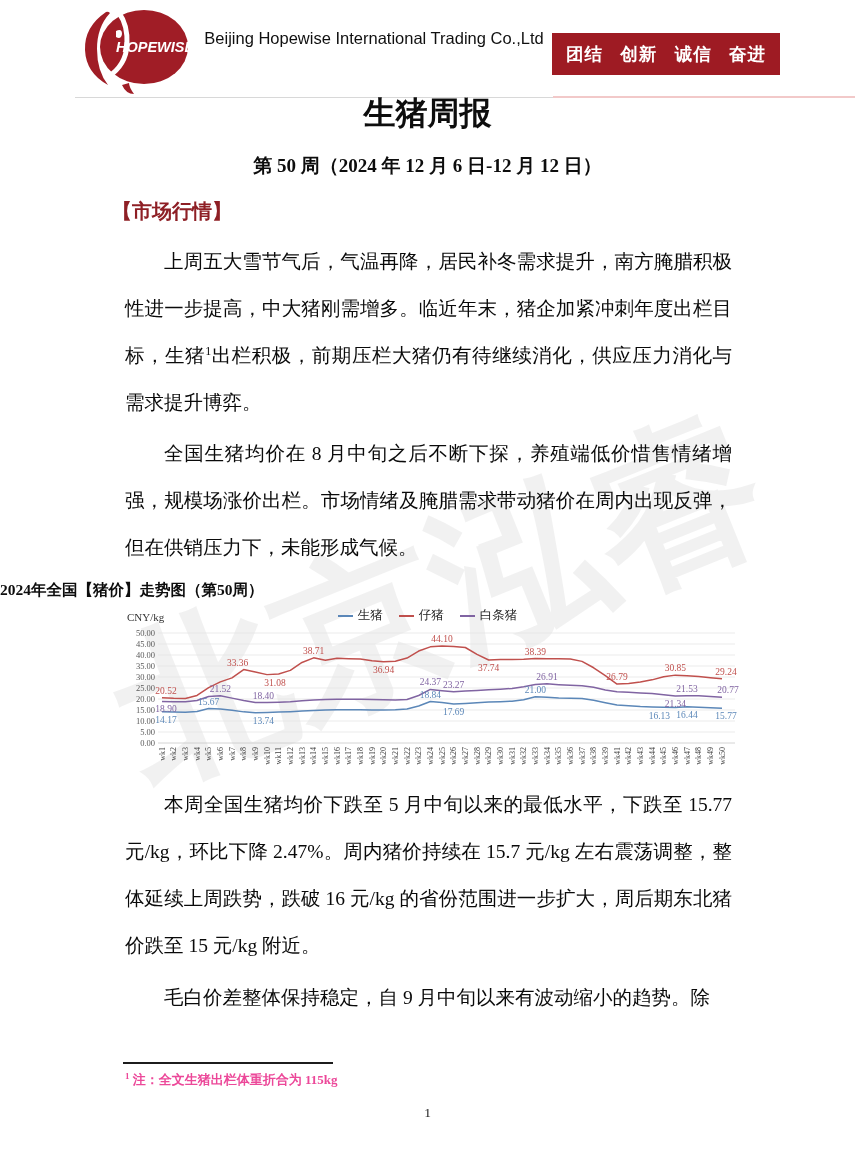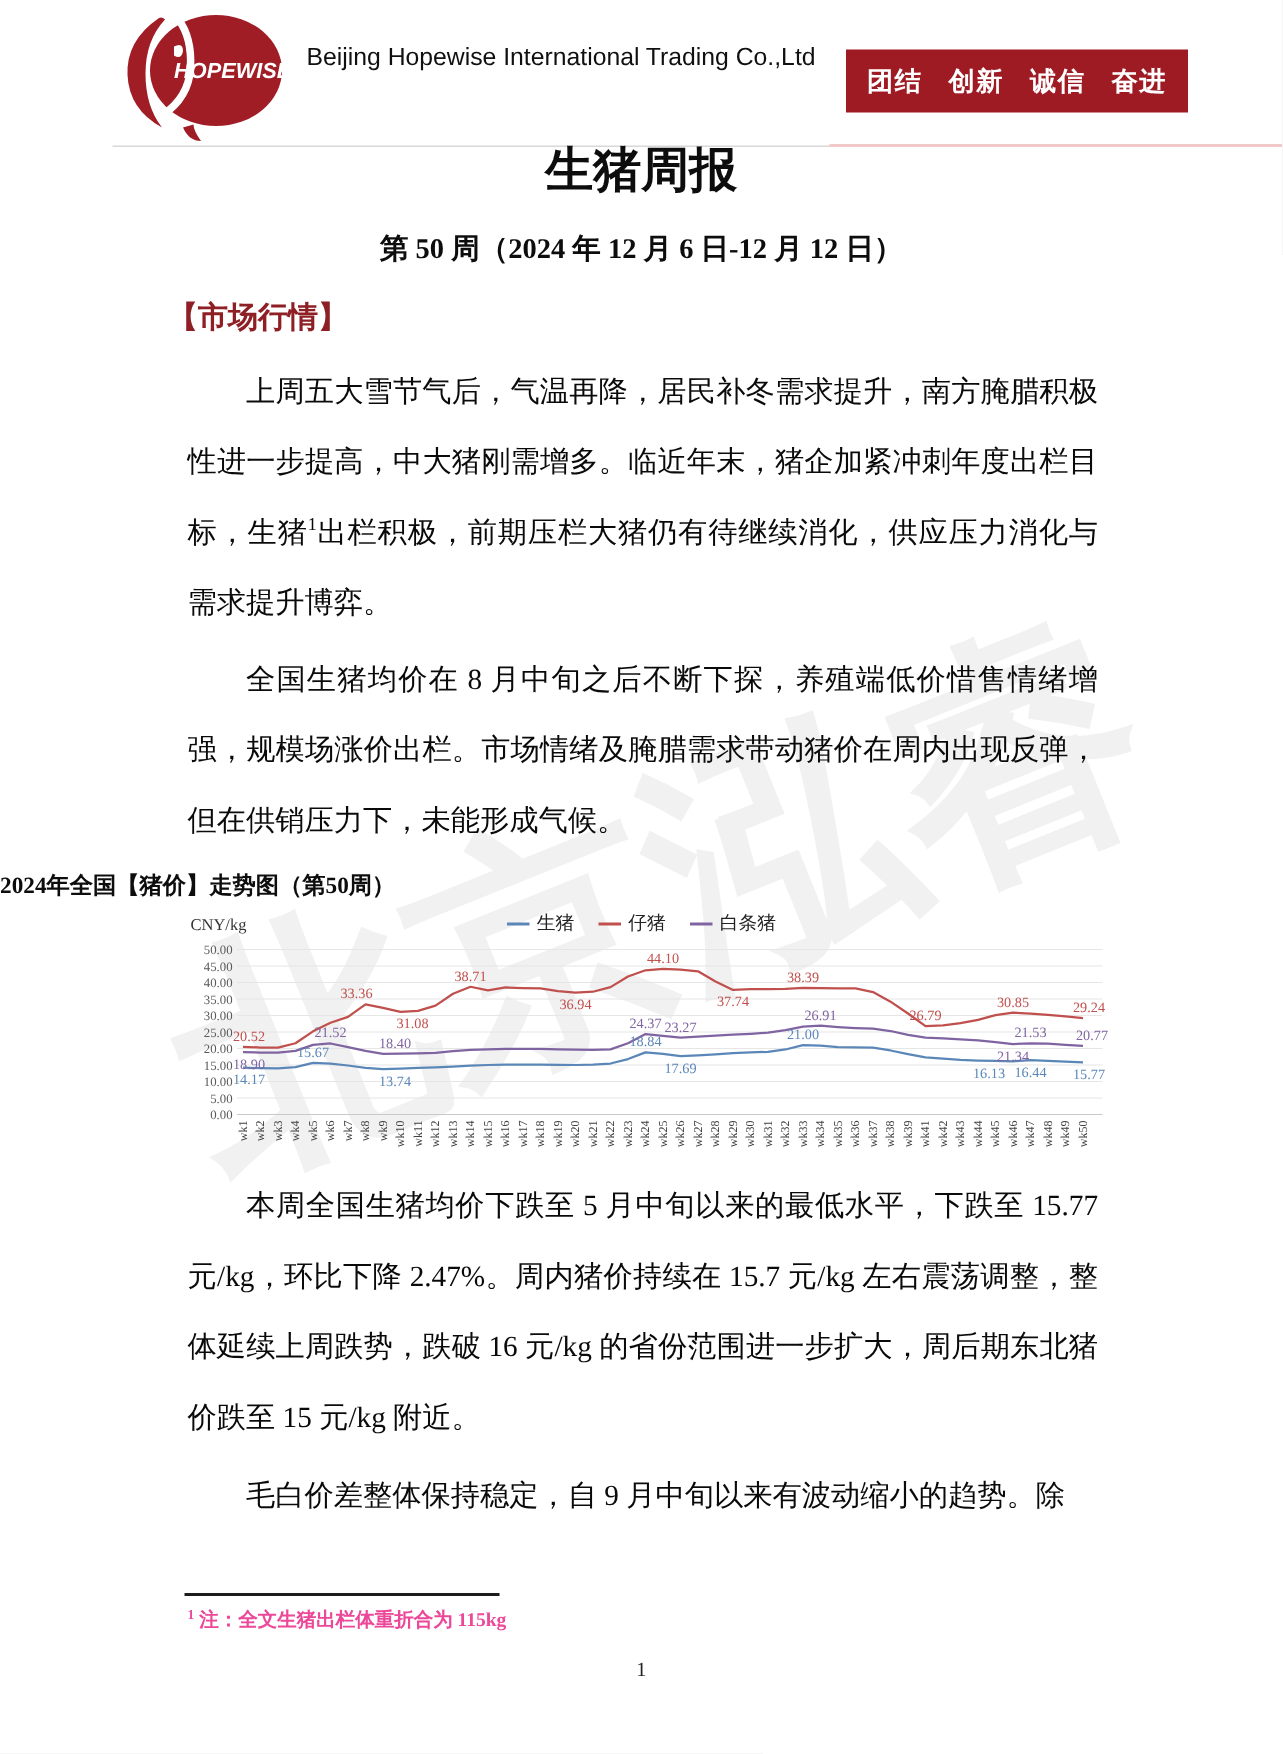--- a/index.html
+++ b/index.html
@@ -17,21 +17,21 @@
   }
   .z{position:absolute; z-index:1;}
   
   .logo{left:72px; top:5px; width:120px; height:92px;}
   .company{left:198px; top:24px; width:352px; text-align:center;}
   .company-cn{font-size:21px; letter-spacing:1.5px; color:#1a1a1a;}
   .company-en{font-size:16.5px; margin-top:5px; color:#101010; font-family:"Liberation Sans", sans-serif;}
   .banner{
     left:552px; top:33px; width:228px; height:42px; background:#9e1b23;
     color:#fff; display:flex; align-items:center; justify-content:center;
-    font-size:17.5px; font-weight:bold; word-spacing:12px; letter-spacing:1px;margin-left:12px;
+    font-size:17.5px; font-weight:bold; word-spacing:12px; letter-spacing:1px;
   }
   .header-rule{left:75px; top:97px; width:706px; height:1px; background:#d8d8d8;}
   .header-rule-pink{left:553px; top:96px; width:302px; height:2px; background:#f2c9c9;}
   
   .doc-title{left:0; right:0; top:92px; text-align:center; font-size:32px; font-weight:bold;}
   .doc-subtitle{left:0; right:0; top:153px; text-align:center; font-size:19px; font-weight:bold;}
   .section-heading{left:112px; top:198px; font-size:20px; font-weight:bold; color:#8e1f25;}
   
   .body{
     left:125px; width:607px; font-size:19.5px; line-height:47px;

